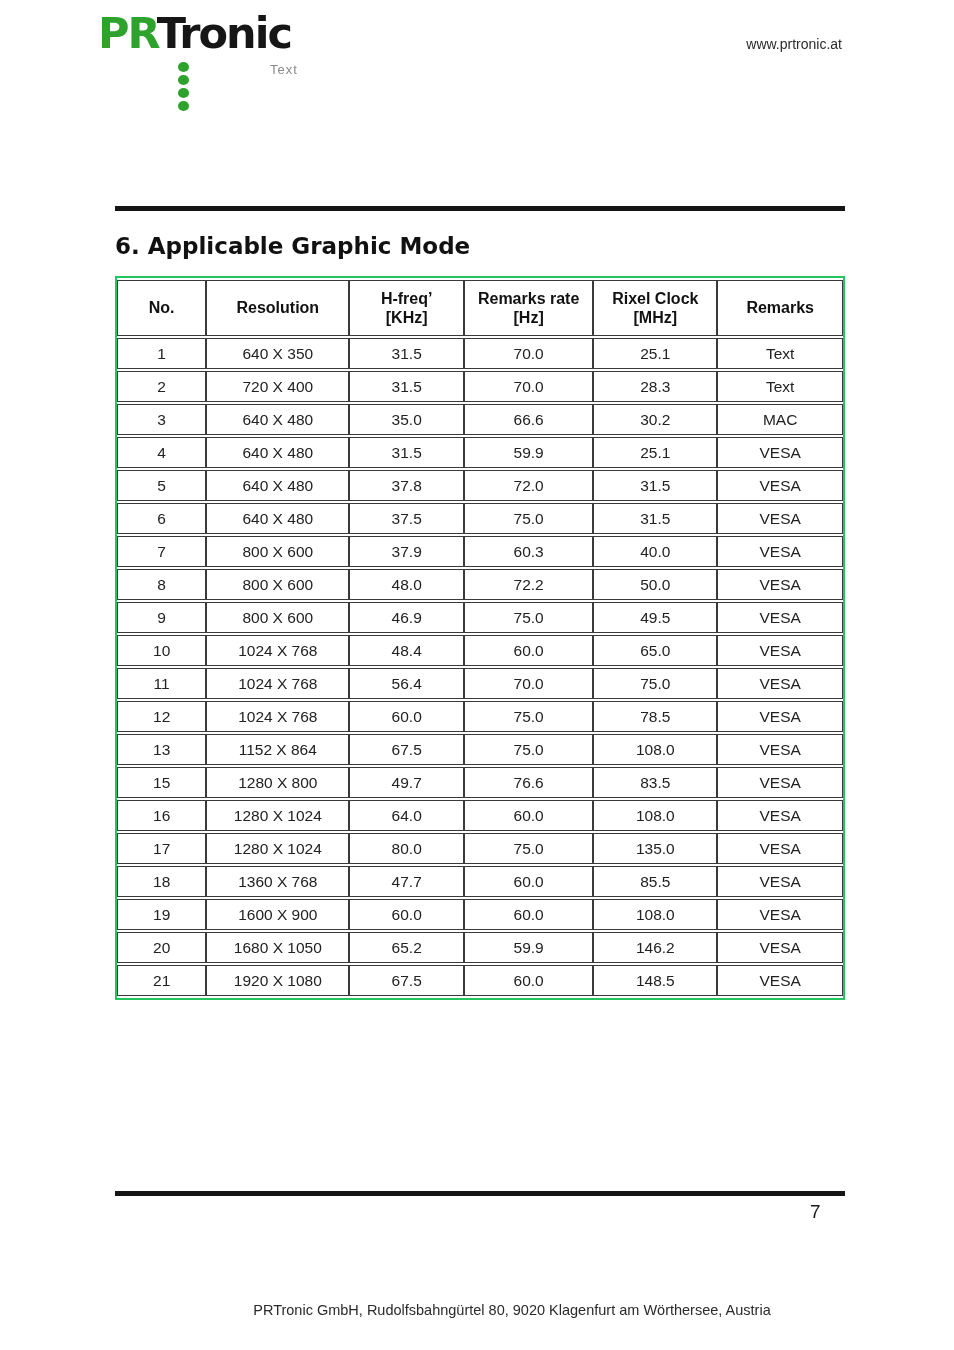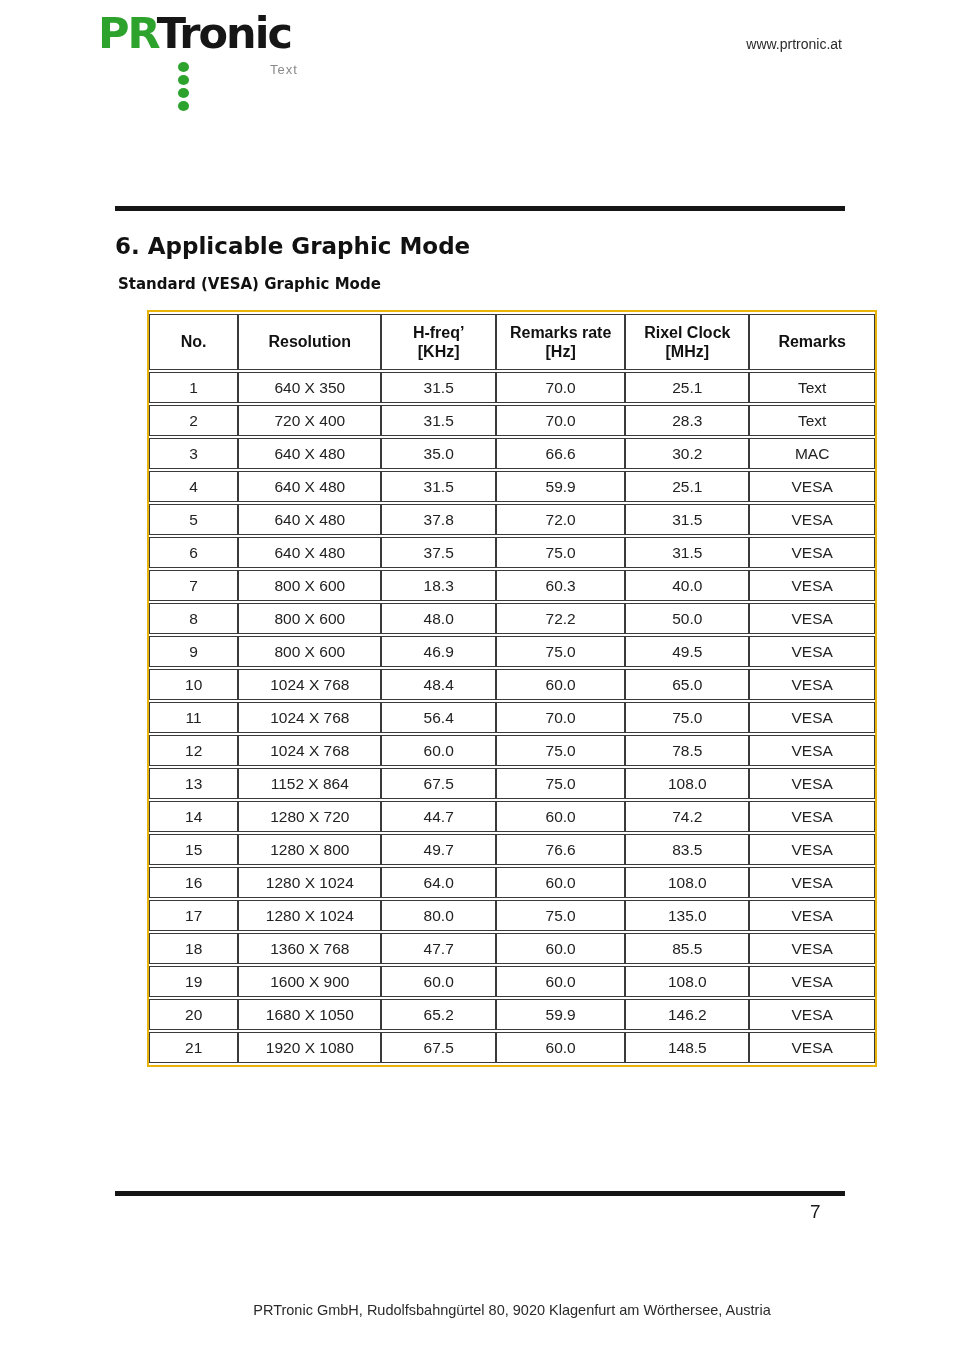--- a/index.html
+++ b/index.html
@@ -94,22 +94,21 @@
     font-weight: bold;
     color: #111;
   }
 
   
   table.modes {
     margin-top: 17px;
     width: 730px;
     border-collapse: separate;
     border-spacing: 0 2px;
-    border: 2px solid #eab308;
-    margin-left: 32px;
+    border: 2px solid #22c55e;
   }
   table.modes th, table.modes td {
     border: 1px solid #3a3a3a;
     text-align: center;
     vertical-align: middle;
     padding: 0;
   }
   table.modes th {
     height: 54px;
     font-size: 16px;
@@ -172,21 +171,20 @@
       <span class="dot"></span>
       <span class="dot"></span>
     </div>
     <div class="logo-gmbh">Text</div>
   </div>
   <div class="website">www.prtronic.at</div>
 
   <div class="content">
     <div class="rule"></div>
     <h1 class="section-title">6. Applicable Graphic Mode</h1>
-    <h2 class="section-subtitle">Standard (VESA) Graphic Mode</h2>
 
     <table class="modes">
       <colgroup>
         <col class="c-no">
           <col class="c-res">
           <col class="c-hfreq">
         <col class="c-refresh">
           <col class="c-pixel">
           <col class="c-remarks">
       </colgroup>
@@ -245,21 +243,21 @@
             <td>6</td>
             <td>640 X 480</td>
             <td>37.5</td>
             <td>75.0</td>
             <td>31.5</td>
             <td>VESA</td>
           </tr>
           <tr>
             <td>7</td>
             <td>800 X 600</td>
-            <td>18.3</td>
+            <td>37.9</td>
             <td>60.3</td>
             <td>40.0</td>
             <td>VESA</td>
           </tr>
           <tr>
             <td>8</td>
             <td>800 X 600</td>
             <td>48.0</td>
             <td>72.2</td>
             <td>50.0</td>
@@ -299,28 +297,20 @@
           </tr>
           <tr>
             <td>13</td>
             <td>1152 X 864</td>
             <td>67.5</td>
             <td>75.0</td>
             <td>108.0</td>
             <td>VESA</td>
           </tr>
           <tr>
-            <td>14</td>
-            <td>1280 X 720</td>
-            <td>44.7</td>
-            <td>60.0</td>
-            <td>74.2</td>
-            <td>VESA</td>
-          </tr>
-          <tr>
             <td>15</td>
             <td>1280 X 800</td>
             <td>49.7</td>
             <td>76.6</td>
             <td>83.5</td>
             <td>VESA</td>
           </tr>
           <tr>
             <td>16</td>
             <td>1280 X 1024</td>

